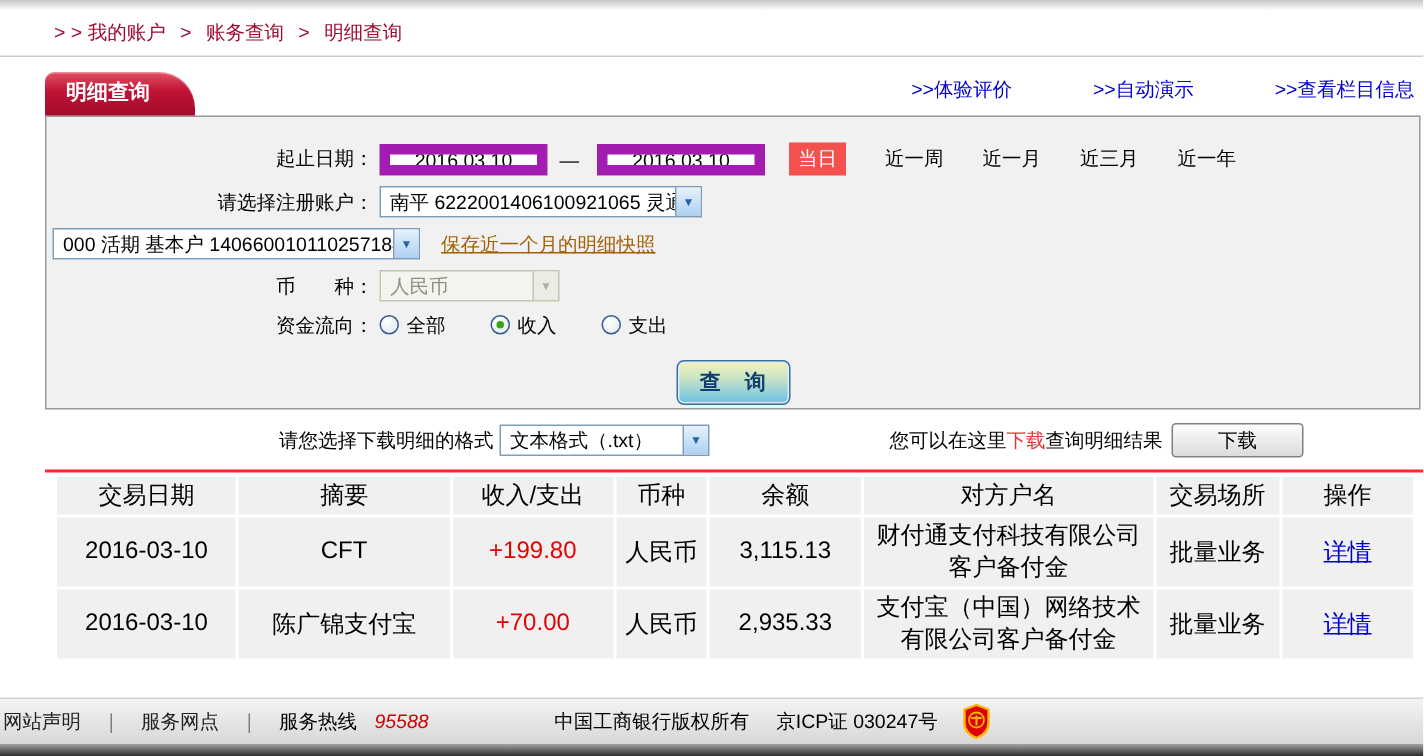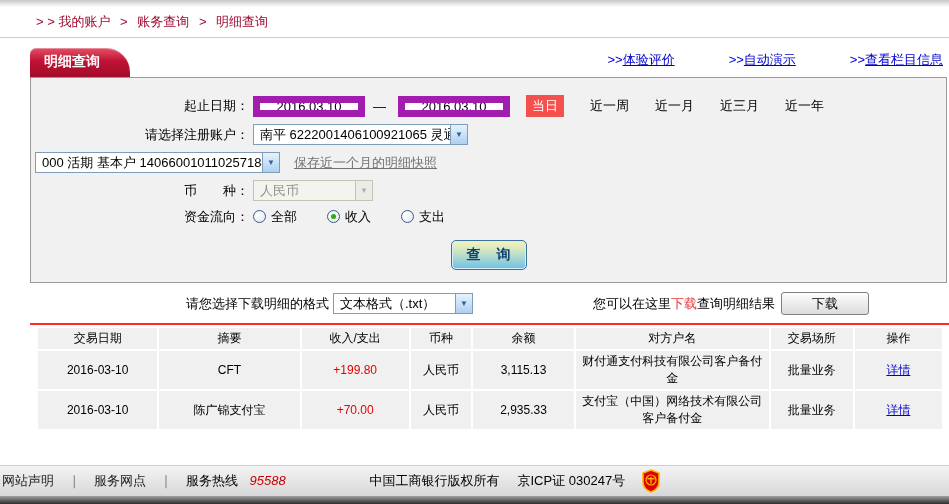--- a/index.html
+++ b/index.html
@@ -14,44 +14,44 @@
   .breadcrumb a { color:#9e0d31; text-decoration:none; cursor:pointer; }
   .breadcrumb .sep { margin:0 6px; }
 
   
   .tabrow { display:flex; align-items:flex-end; margin:10px 2px 0 30px; }
   .tab { position:relative; background:linear-gradient(180deg,#e25266 0%,#c01234 45%,#a30b2b 100%);
          color:#fff; font-weight:bold; font-size:14px; padding:5px 30px 6px 14px;
          border-radius:6px 24px 0 0; box-shadow:inset 0 1px 0 rgba(255,255,255,.35); }
   .toplinks { margin-left:auto; display:flex; gap:54px; padding:0 4px 8px 0; }
   .toplinks a { color:#0000cc; text-decoration:none; white-space:nowrap; cursor:pointer; }
-  .toplinks a .lbl { text-decoration:underline; }
-
-  
-  .panel { margin:0 2px 0 30px; border:1px solid #9a9a9a; background:#f1f1f1; padding:10px 0 12px; }
+  .toplinks a .lbl { }
+
+  
+  .panel { margin:0 2px 0 30px; border:1px solid #9a9a9a; background:#f1f1f1; padding:10px 0 2px; }
   .frow { display:flex; align-items:center; margin:7px 0; }
   .flabel { width:218px; text-align:right; flex:0 0 218px; }
   .dateinput { width:112px; height:21px; border:7px solid #a21caf; text-align:center;
                font-family:inherit; font-size:13px; background:#fff; margin-left:4px; }
   .dash { margin:0 8px; }
   .today { margin-left:16px; background:#f4504e; color:#fff; padding:2px 6px; cursor:pointer; }
   .qrange { margin-left:26px; cursor:pointer; }
 
   .sel { display:inline-flex; align-items:center; justify-content:space-between; height:21px;
          border:1px solid #7f9db9; background:#fff; margin-left:4px; cursor:pointer; }
   .sel .txt { padding:0 6px; white-space:nowrap; overflow:hidden; }
   .sel .arw { width:17px; height:19px; border-left:1px solid #7f9db9; flex:0 0 17px;
               background:linear-gradient(180deg,#e6f2fd,#aed0f0); display:flex; align-items:center;
               justify-content:center; color:#2b63a0; font-size:8px; }
   .sel.disabled { border-color:#c4c4b4; background:#f4f4ee; cursor:default; }
   .sel.disabled .txt { color:#8f8f87; }
   .sel.disabled .arw { background:#ececе6; background:#ecece6; border-left-color:#c4c4b4; color:#b0b0a8; }
   .w215 { width:215px; } .w245 { width:245px; } .w120 { width:120px; } .w140 { width:140px; }
 
-  .snaplink, .bluelink { color:#737373; text-decoration:underline; margin-left:14px; cursor:pointer; }
+  .snaplink, .bluelink { color:#a16207; text-decoration:underline; margin-left:14px; cursor:pointer; }
 
   .radio { display:inline-block; width:13px; height:13px; border:1px solid #37598c; border-radius:50%;
            background:radial-gradient(circle at 35% 30%,#ffffff,#dfe7ef); position:relative;
            vertical-align:-2px; margin-right:5px; cursor:pointer; }
   .radio.checked::after { content:""; position:absolute; left:3px; top:3px; width:5px; height:5px;
            border-radius:50%; background:#2faa0c; }
   .rgroup { margin-right:30px; cursor:pointer; }
 
   .querywrap { text-align:center; margin-top:14px; }
   .querybtn { width:76px; height:30px; border:1px solid #39719f; border-radius:5px;
@@ -65,21 +65,21 @@
   .dlright { margin-left:auto; margin-right:80px; display:flex; align-items:center; }
   .redword { color:#e63333; text-decoration:none; cursor:pointer; }
   .dlbtn { margin-left:6px; width:88px; height:23px; border:1px solid #808080; border-radius:3px;
            background:linear-gradient(180deg,#fdfdfd,#dcdcdc); font-family:inherit; font-size:13px; cursor:pointer; }
 
   .reddivider { height:2px; background:#ff2a2a; margin:6px 0 0 30px; }
 
   
   table.results { margin:1px 0 0 36px; width:908px; border-collapse:separate; border-spacing:2px; }
   table.results th, table.results td { background:#f0f0f0; text-align:center; font-weight:normal;
-           font-size:12px; padding:2px 6px; }
+           font-size:16px; padding:2px 6px; }
   table.results th { height:20px; }
   table.results td { height:36px; }
   td.amount { color:#e60000; }
   td.action a { color:#0000cc; text-decoration:underline; cursor:pointer; }
 
   
   .footer { position:absolute; left:0; bottom:0; width:949px; }
   .footer-main { height:31px; border-top:1px solid #cfcfcf; background:linear-gradient(180deg,#f3f3f3,#d8d8d8);
                  display:flex; align-items:center; position:relative; }
   .fleft { margin-left:2px; white-space:nowrap; }

